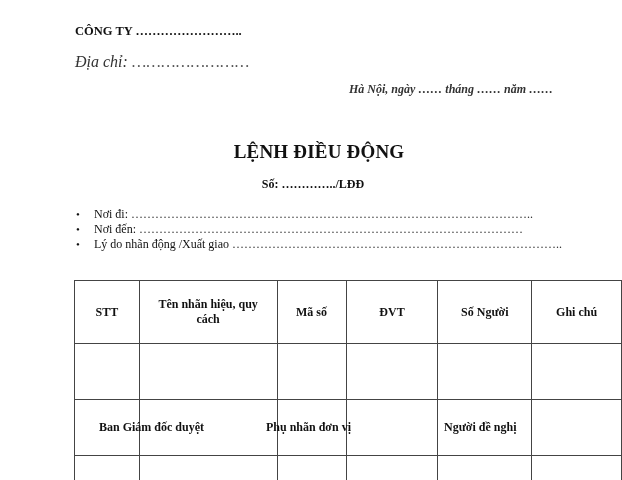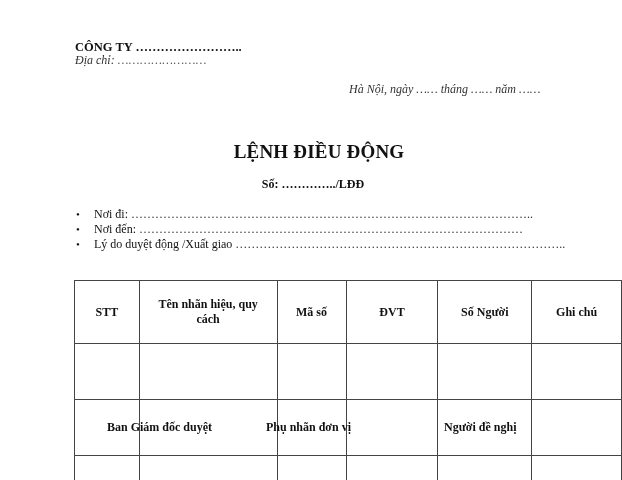--- a/index.html
+++ b/index.html
@@ -1,34 +1,34 @@
 <!DOCTYPE html>
 <html><head>
   <meta charset="utf-8">
   <style>
     html, body { margin: 0; padding: 0; background: #ffffff; }
     body { width: 622px; height: 480px; position: relative; overflow: hidden;
            font-family: "Liberation Serif", serif; color: #111; }
     .abs { position: absolute; white-space: nowrap; }
-    .company { left: 75px; top: 40px; font-size: 12.5px; font-weight: bold; }
-    .address { left: 75px; top: 53px; font-size: 12px; font-style: italic; color: #333; }
+    .company { left: 75px; top: 24px; font-size: 12.5px; font-weight: bold; }
+    .address { left: 75px; top: 53px; font-size: 16px; font-style: italic; color: #333; }
     .address .dots { color: #555; letter-spacing: 0.5px; }
-    .dateline { left: 349px; top: 82px; font-size: 12px; font-style: italic; color: #333; }
+    .dateline { left: 349px; top: 82px; font-size: 12px; font-style: italic; color: #333; font-weight: bold; }
     .title { left: 0; width: 622px; top: 141px; text-align: center; font-size: 19px; font-weight: bold; letter-spacing: 0.2px; margin-left: 8px; }
     .number { left: 0; width: 622px; top: 177px; text-align: center; font-size: 12px; padding-left: 4px; box-sizing: border-box; font-weight: bold; }
     .fields { left: 74px; top: 207px; font-size: 12px; line-height: 15px; }
     .field { position: relative; padding-left: 20px; }
     .field .bullet { position: absolute; left: 2px; top: 0; font-size: 11px; }
     .field .dots { color: #333; }
     table.items { position: absolute; left: 74px; top: 280px; border-collapse: collapse; font-size: 12px; }
     table.items th, table.items td { border: 1.2px solid #444; padding: 16px; }
     table.items th { height: 23px; font-weight: bold; text-align: center; }
     table.items td { height: 23px; }
     .sign { top: 420px; font-size: 12px; font-weight: bold; }
-    .sign1 { left: 99px; margin-left: 8px; }
+    .sign1 { left: 99px; }
     .sign2 { left: 266px; }
     .sign3 { left: 444px; }
   </style>
 </head>
 <body>
 
 <div class="abs company">
   <span>CÔNG TY</span>
   <span>……………………..</span>
 </div>
@@ -47,21 +47,21 @@
   <div class="field">
     <span class="bullet">•</span>
     <span>Nơi đi:</span><span class="dots"> ………………………………………………………………………………………..</span>
   </div>
   <div class="field">
     <span class="bullet">•</span>
     <span>Nơi đến:</span><span class="dots"> ……………………………………………………………………………………</span>
   </div>
   <div class="field">
     <span class="bullet">•</span>
-    <span>Lý do duyệt động /Xuất giao</span><span class="dots"> ………………………………………………………………………..</span>
+    <span>Lý do nhãn động /Xuất giao</span><span class="dots"> ………………………………………………………………………..</span>
   </div>
 </div>
 
 <table class="items">
   <thead>
     <tr>
       <th style="width:37px">STT</th>
       <th style="width:152px">Tên nhãn hiệu, quy cách</th>
       <th style="width:47px">Mã số</th>
       <th style="width:79px">ĐVT</th>

